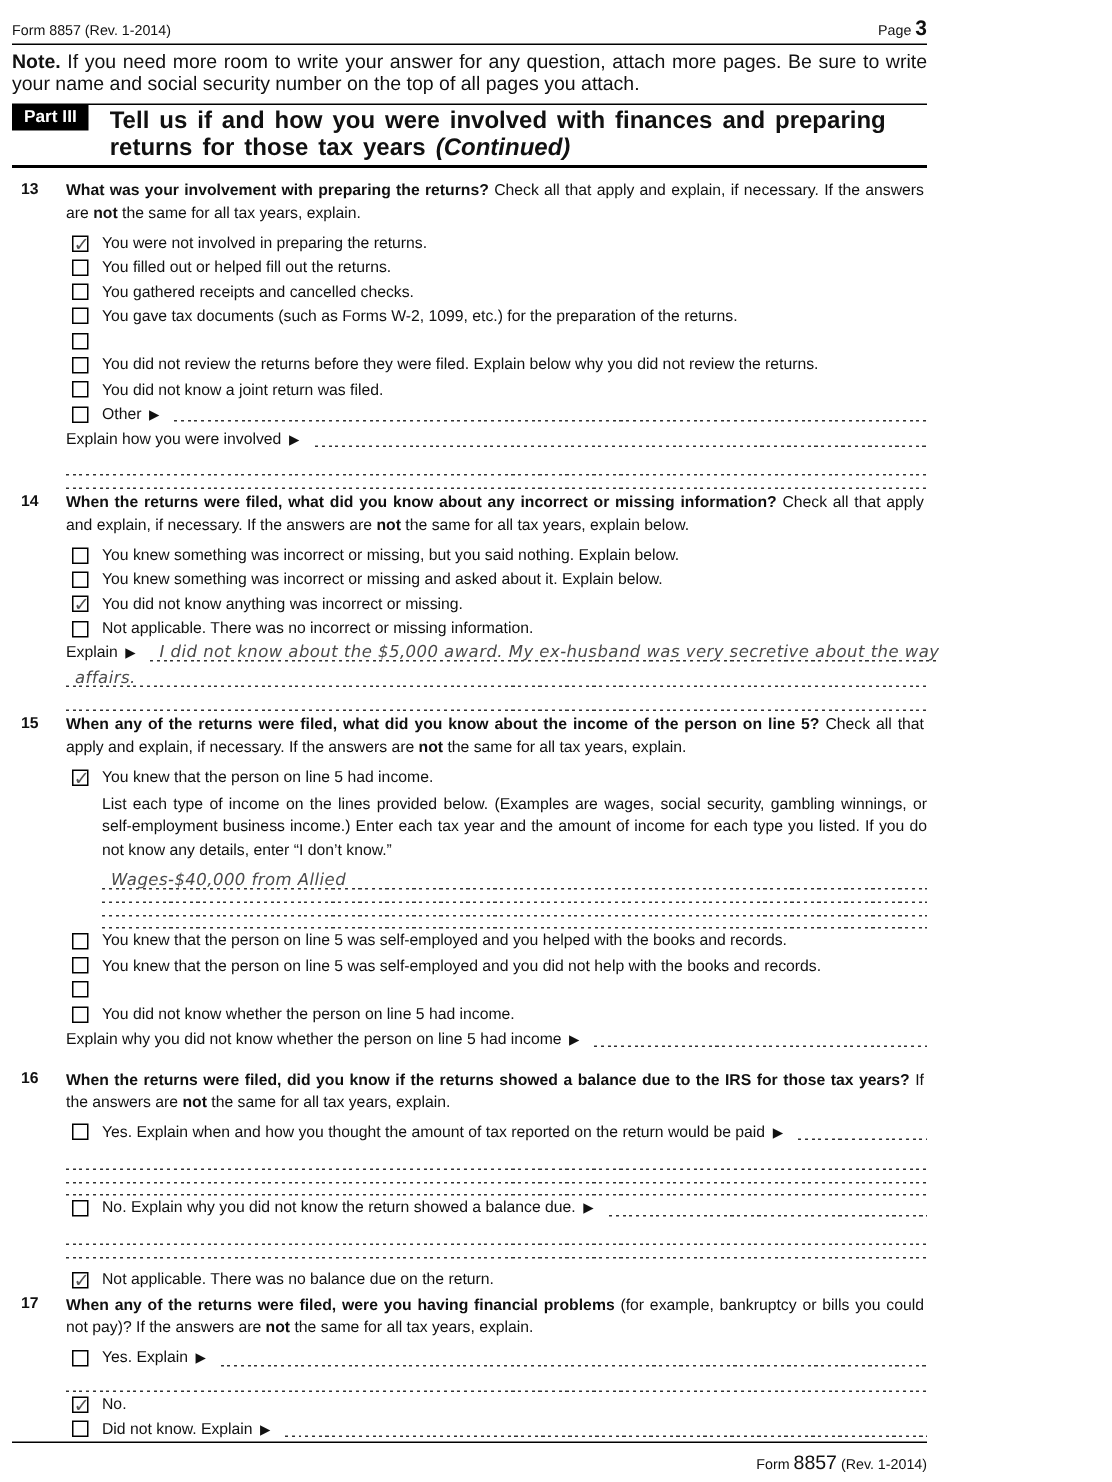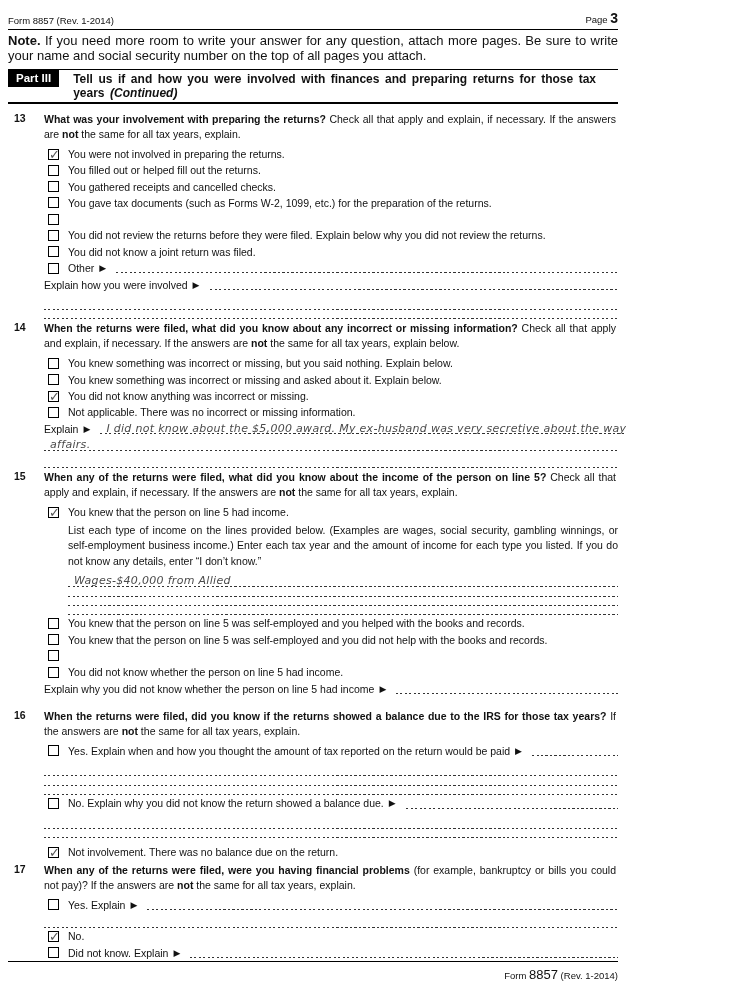--- a/index.html
+++ b/index.html
@@ -15,21 +15,21 @@
   
   .hdr { display:flex; justify-content:space-between; align-items:flex-end; font-size:9.5px; padding:2px 0 3px 0; }
   .pageno { font-size:9.5px; }
   .pageno b { font-size:14px; font-weight:bold; }
   .rule { border-top:1.5px solid #000; }
   .note { text-align:justify; line-height:14.5px; padding:4px 0 6px 0; font-size:13px; }
 
   
   .partwrap { border-top:1px solid #000; border-bottom:2px solid #000; display:flex; align-items:flex-start; margin-bottom:6px; }
   .partbox { background:#000; color:#fff; font-weight:bold; font-size:11.5px; padding:2px 8px 3px 8px; }
-  .parttitle { font-weight:bold; font-size:12px; padding:2px 0 2px 14px; word-spacing:2.2px; flex:1; }
+  .parttitle { font-weight:bold; font-size:16px; padding:2px 0 2px 14px; word-spacing:2.2px; flex:1; }
   .parttitle .cont { font-style:italic; }
 
   
   .q { display:flex; margin-top:2px; }
   .qnum { width:36px; padding-left:6px; font-weight:bold; flex:none; }
   .qtext { flex:1; text-align:justify; line-height:15px; padding-right:2px; }
 
   .opt { display:flex; align-items:flex-start; padding-left:40px; line-height:16px; min-height:16.3px; }
   .cb {
     width:11px; height:11px; flex:none; border:1px solid #000;
@@ -41,21 +41,21 @@
   .arrow { font-size:9px; padding-left:5px; line-height:16px; }
   .dotline {
     flex:1; margin:0 0 3px 10px; align-self:flex-end; height:12px;
     background:repeating-linear-gradient(90deg,#333 0,#333 2px,transparent 2px,transparent 4.5px) left bottom/100% 1px no-repeat;
   }
   .exline {
     margin-left:36px; height:16.3px;
     background:repeating-linear-gradient(90deg,#333 0,#333 2px,transparent 2px,transparent 4.5px) left bottom/calc(100% - 0px) 1px no-repeat;
   }
   .exline.ind2 { margin-left:60px; }
-  .explain-row { display:flex; align-items:flex-end; padding-left:36px; line-height:16px; min-height:16.3px; }
+  .explain-row { display:flex; align-items:center; padding-left:36px; line-height:16px; min-height:16.3px; }
   .instr { padding-left:60px; line-height:15.5px; margin-top:2px; text-align:justify; }
 
   .hand {
     font-family:"DejaVu Sans", sans-serif; font-style:italic;
     color:#4a4a4a; font-size:11px; letter-spacing:0.3px; line-height:14px;
     position:relative; top:1px; padding-left:6px; white-space:nowrap;
   }
   .dotline .hand { top:-2px; display:inline-block; }
 
   .mt4{margin-top:4px;} .mt6{margin-top:6px;} .mt8{margin-top:8px;} .mt12{margin-top:12px;}
@@ -215,21 +215,21 @@
   <div class="opt">
       <span class="cb"></span>
       <span class="optlabel">No. Explain why you did not know the return showed a balance due.</span>
       <span class="arrow">▶</span>
       <span class="dotline"></span>
     </div>
   <div class="exline mt8"></div>
   <div class="exline"></div>
   <div class="opt mt6">
       <span class="cb">✓</span>
-      <span class="optlabel">Not involvement. There was no balance due on the return.</span>
+      <span class="optlabel">Not applicable. There was no balance due on the return.</span>
     </div>
 
   <div class="q">
     <span class="qnum">17</span>
     <span class="qtext"><b>When any of the returns were filed, were you having financial problems</b><span> (for example, bankruptcy or bills you could not pay)? If the </span><span>answers are </span><b>not</b><span> the same for all tax years, explain.</span></span>
   </div>
 
   <div class="opt mt4">
       <span class="cb"></span>
       <span class="optlabel">Yes. Explain</span>

